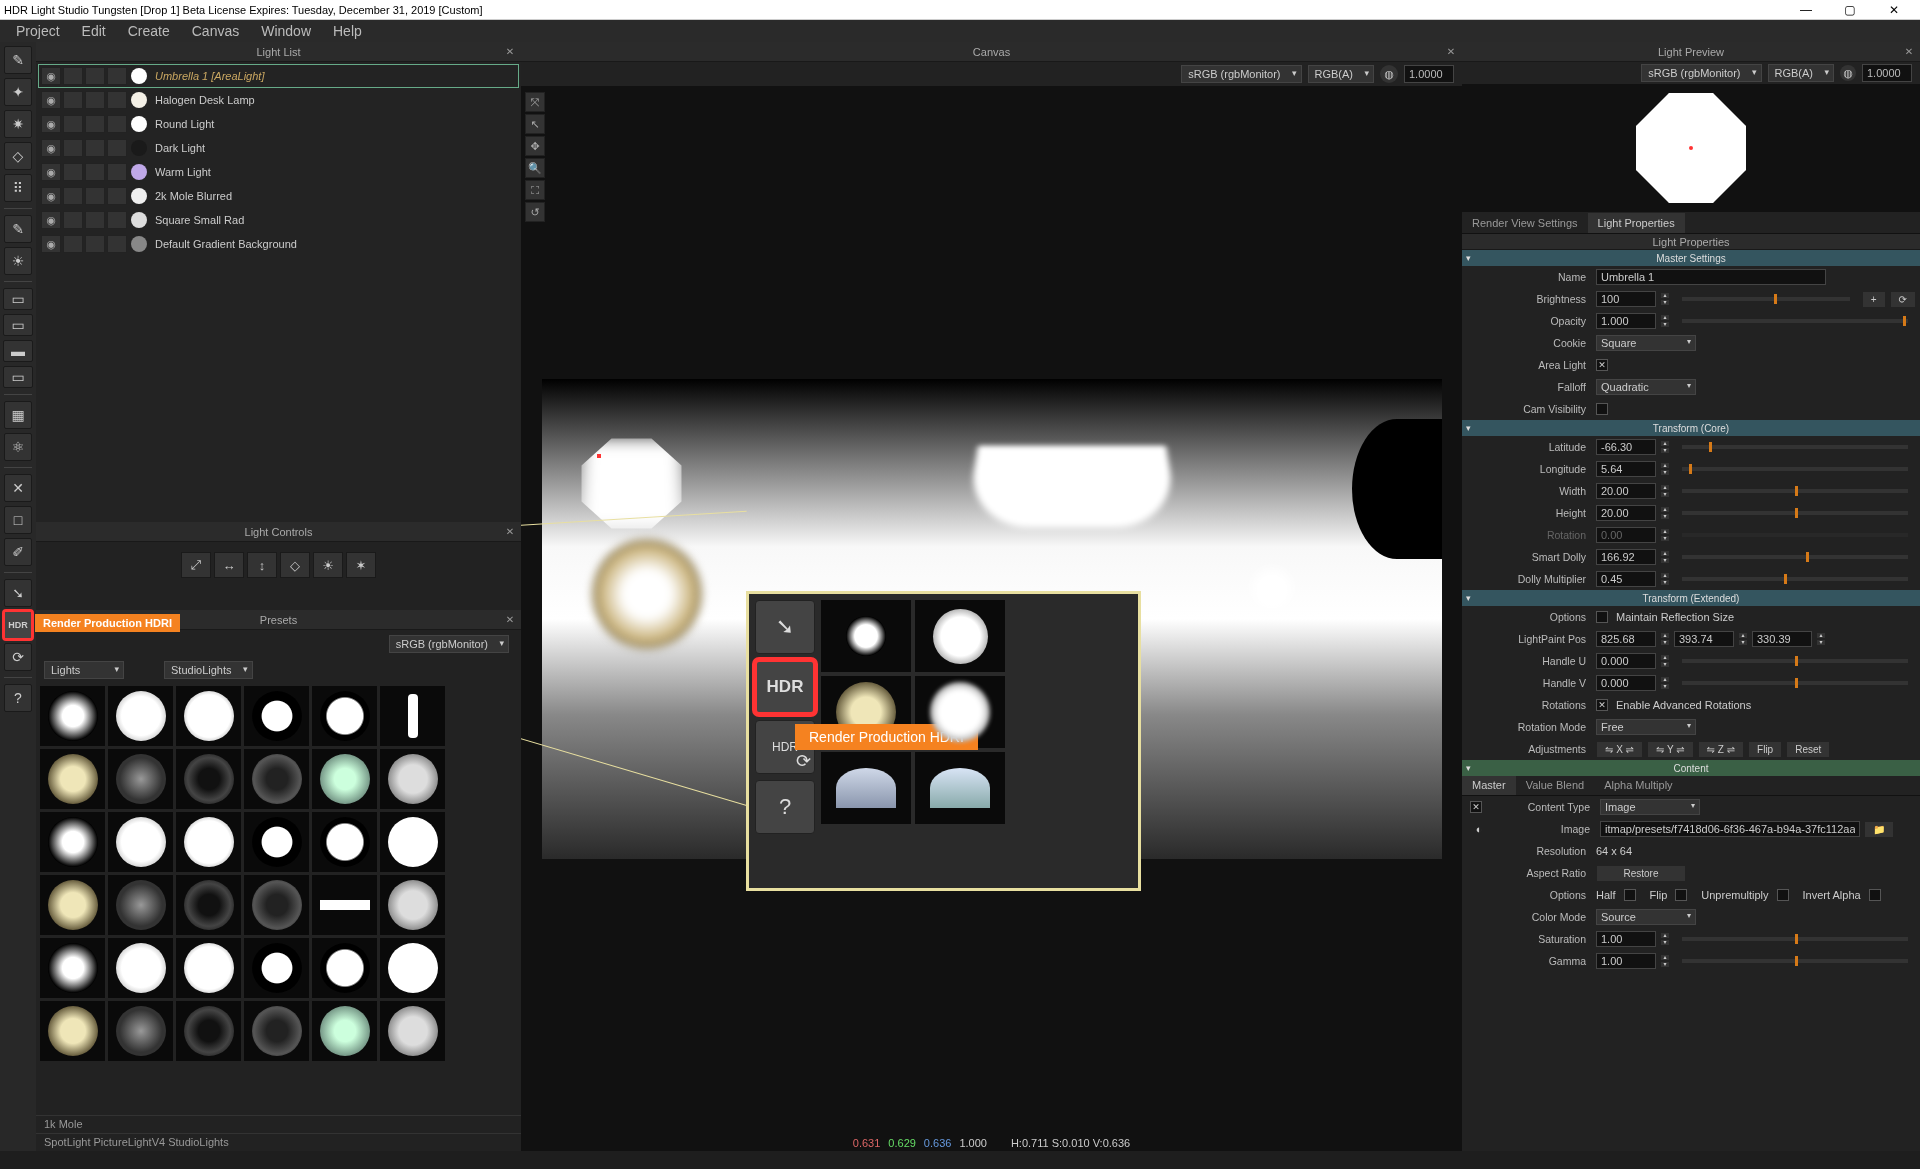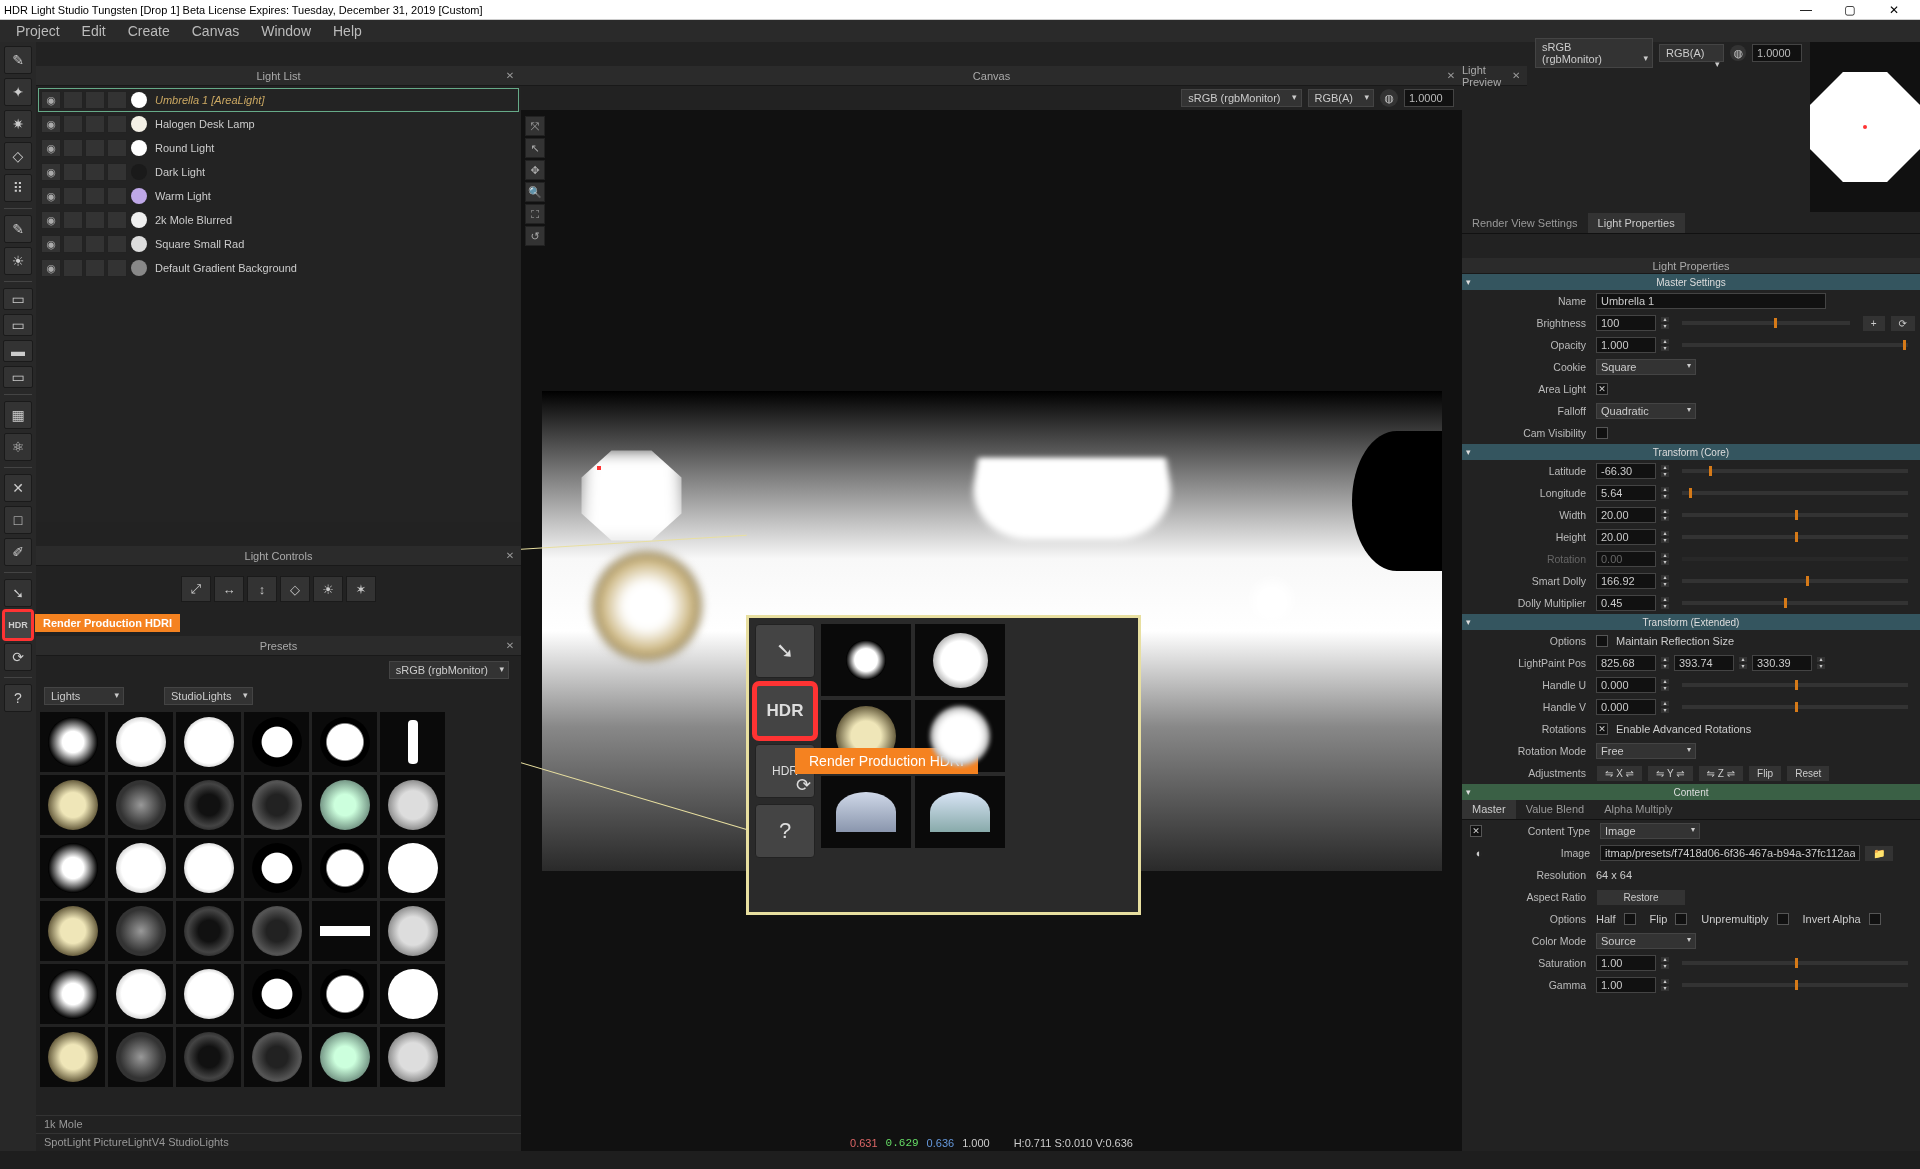--- a/index.html
+++ b/index.html
@@ -24,21 +24,21 @@
 .tool-btn.hdr { background: #444; font-size: 9px; font-weight: bold; }
 .tool-btn.hdr.highlighted { outline: 3px solid #ff3333; outline-offset: -1px; }
 .tool-sep { width: 28px; height: 1px; background: #444; margin: 2px 0; }
 .tooltip { position: absolute; left: 30px; top: 2px; background: #f58220; color: #fff; padding: 3px 8px; white-space: nowrap; font-size: 11px; z-index: 100; }
 
 
 .left-col { width: 485px; display: flex; flex-direction: column; background: #222; }
 .center-col { flex: 1; display: flex; flex-direction: column; }
 .right-col { width: 458px; display: flex; flex-direction: column; background: #222; }
 
-.panel-header { height: 20px; background: #2b2b2b; display: flex; align-items: center; justify-content: center; color: #aaa; font-size: 11px; position: relative; border-bottom: 1px solid #191919; margin-top: 24px; }
+.panel-header { height: 20px; background: #2b2b2b; display: flex; align-items: center; justify-content: center; color: #aaa; font-size: 11px; position: relative; border-bottom: 1px solid #191919; }
 .panel-header .close-x { position: absolute; right: 4px; top: 2px; width: 14px; height: 14px; cursor: pointer; display: flex; align-items: center; justify-content: center; font-size: 10px; color: #999;}
 .section-header { height: 16px; background: #34555f; color: #ddd; display: flex; align-items: center; justify-content: center; font-size: 10px; position: relative; }
 .section-header .collapse { position: absolute; left: 4px; font-size: 9px; }
 
 
 .light-list { flex: 0 0 480px; display: flex; flex-direction: column; }
 .light-list .rows { flex: 1; overflow: auto; background: #232323; padding: 2px; }
 .light-row { height: 24px; display: flex; align-items: center; gap: 2px; padding: 0 2px; border: 1px solid transparent; }
 .light-row.selected { border: 1px solid #6a8; }
 .light-row .cell { width: 20px; height: 18px; background: #333; border: 1px solid #222; display:flex; align-items:center; justify-content:center; font-size:10px; }
@@ -77,21 +77,21 @@
 .callout-left { display:flex; flex-direction:column; gap:6px; padding:6px; }
 .callout-btn { width:60px; height:54px; background:#444; border:1px solid #222; border-radius:4px; display:flex; align-items:center; justify-content:center; font-size:22px; color:#ddd; cursor:pointer; }
 .callout-btn.hdr-btn { font-size: 17px; font-weight:bold; outline: 5px solid #ff3333; outline-offset:-2px; }
 .callout-tip { position:absolute; background:#f58220; color:#fff; padding:5px 14px; font-size:14px; white-space:nowrap; }
 .callout-thumbs { display:flex; flex-direction:column; gap:4px; padding:6px 6px 6px 0; }
 .callout-thumbs .row { display:flex; gap:4px; }
 .callout-thumb { width:90px; height:72px; background:#0a0a0a; display:flex; align-items:center; justify-content:center; }
 .callout-line { position:absolute; border-top: 1px solid #e8dfa0; transform-origin:left center; }
 
 
-.light-preview { flex: 0 0 170px; display:flex; }
+.light-preview { flex: 0 0 170px; display:flex; flex-direction:column; }
 .light-preview .pv-toolbar { height:22px; display:flex; align-items:center; justify-content:flex-end; gap:6px; padding:0 8px; background:#222; }
 .light-preview .pv-view { flex:1; background:#111; display:flex; align-items:center; justify-content:center; }
 .octagon { width:110px; height:110px; background:#fff; clip-path: polygon(30% 0%, 70% 0%, 100% 30%, 100% 70%, 70% 100%, 30% 100%, 0% 70%, 0% 30%); box-shadow: 0 0 30px 20px rgba(255,255,255,.3); position:relative; }
 .octagon::after { content:""; position:absolute; left:50%; top:50%; width:4px; height:4px; background:#f33; border-radius:50%; transform:translate(-50%,-50%); }
 
 
 .tab-strip { height: 22px; display:flex; align-items:flex-end; background:#222; border-bottom:1px solid #111; }
 .tab { padding: 4px 10px; font-size:11px; color:#999; cursor:pointer; }
 .tab.active { background:#333; color:#ccc; }
 .props { flex:1; overflow:auto; background:#222; padding-bottom: 20px; }
@@ -464,21 +464,21 @@
               <div class="callout-thumb">
                   <div style="width:60px;height:40px;border-radius:50% 50% 0 0;background:linear-gradient(#d8e4f5,#8aa);"></div>
                 </div>
             </div>
           </div>
         </div>
       </div>
 
       <div class="canvas-status">
         <span style="color:#d66;">0.631</span>
-        <span style="color:#6d6;font-family:Liberation Mono, monospace;">0.629</span>
+        <span style="color:#6d6;">0.629</span>
         <span style="color:#69d;">0.636</span>
         <span style="color:#ccc;">1.000</span>
         <span style="color:#ccc; margin-left:16px;">H:0.711 S:0.010 V:0.636</span>
       </div>
     </div>
   </div>
 
   <div class="right-col">
 
     <div class="light-preview">

